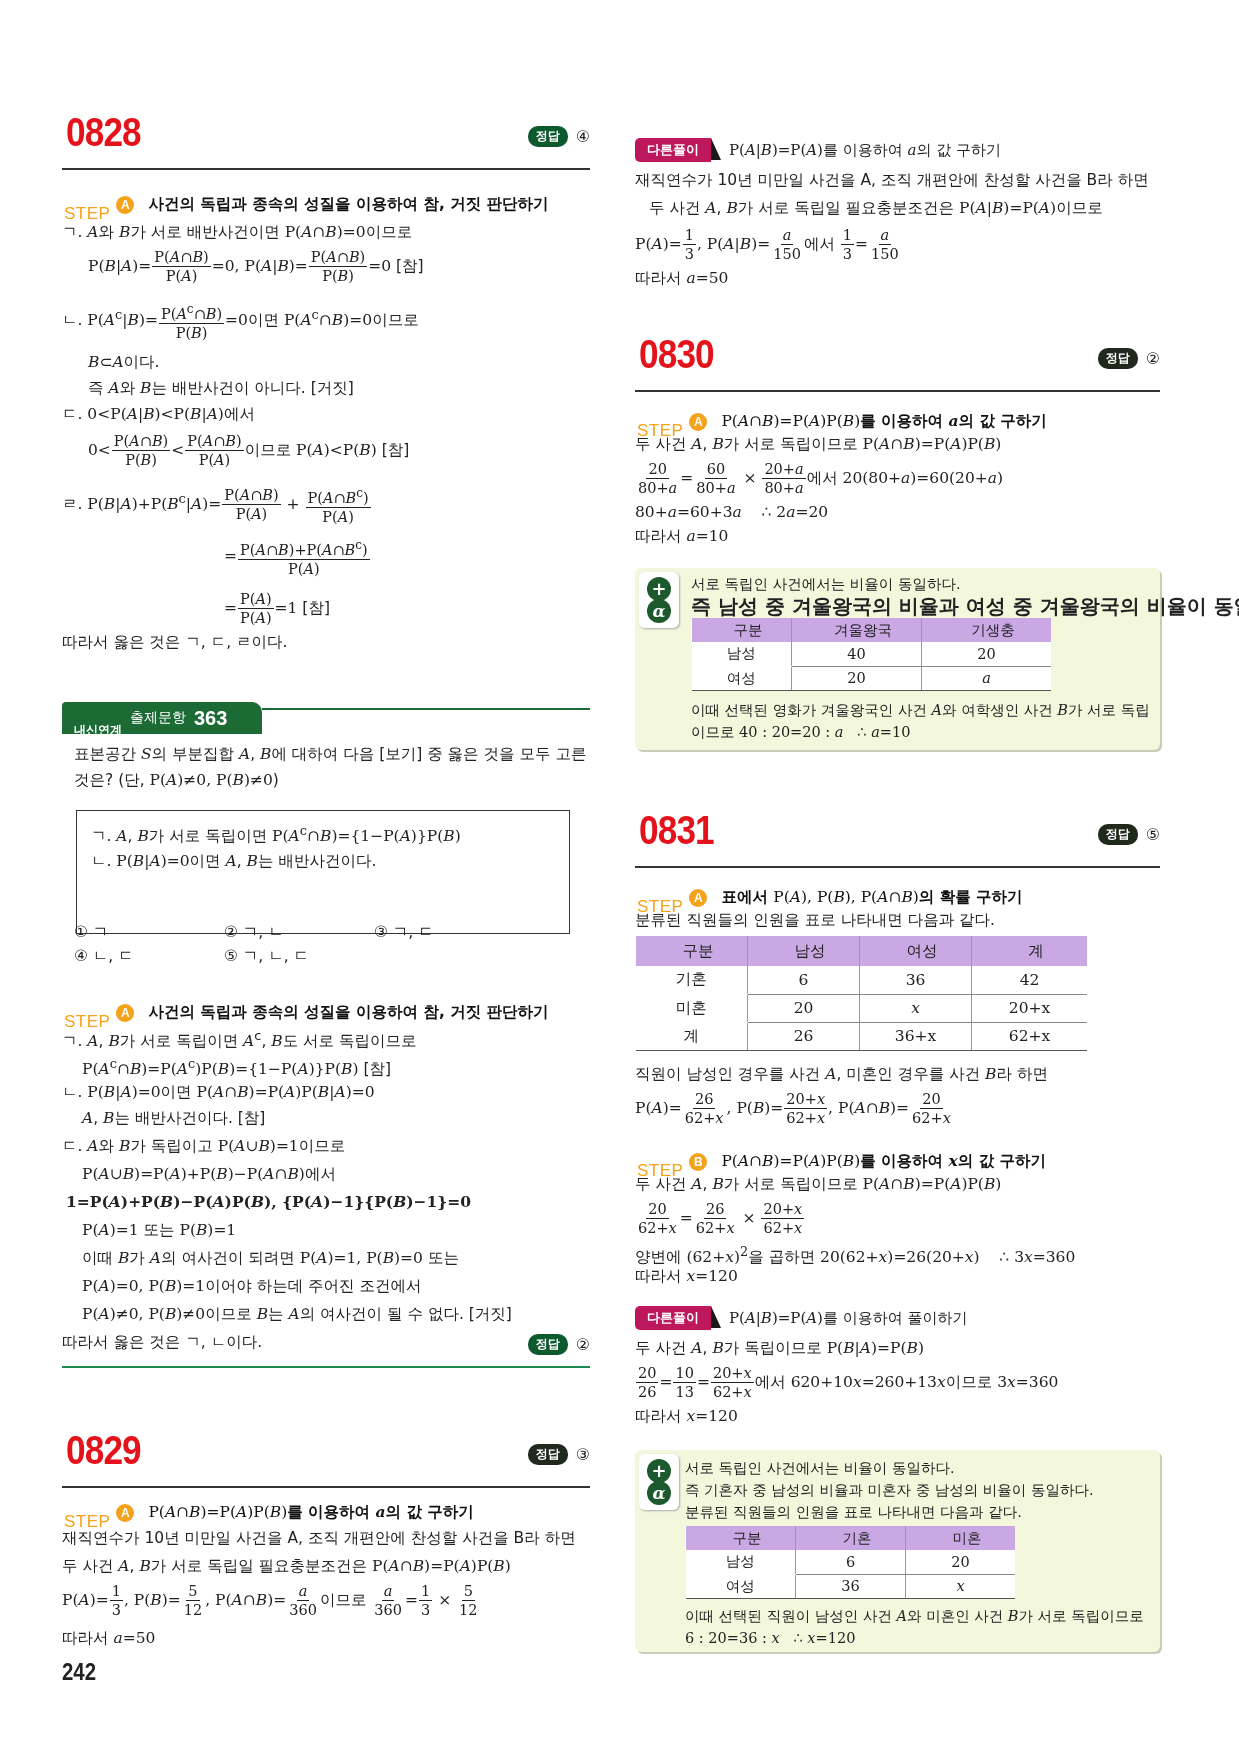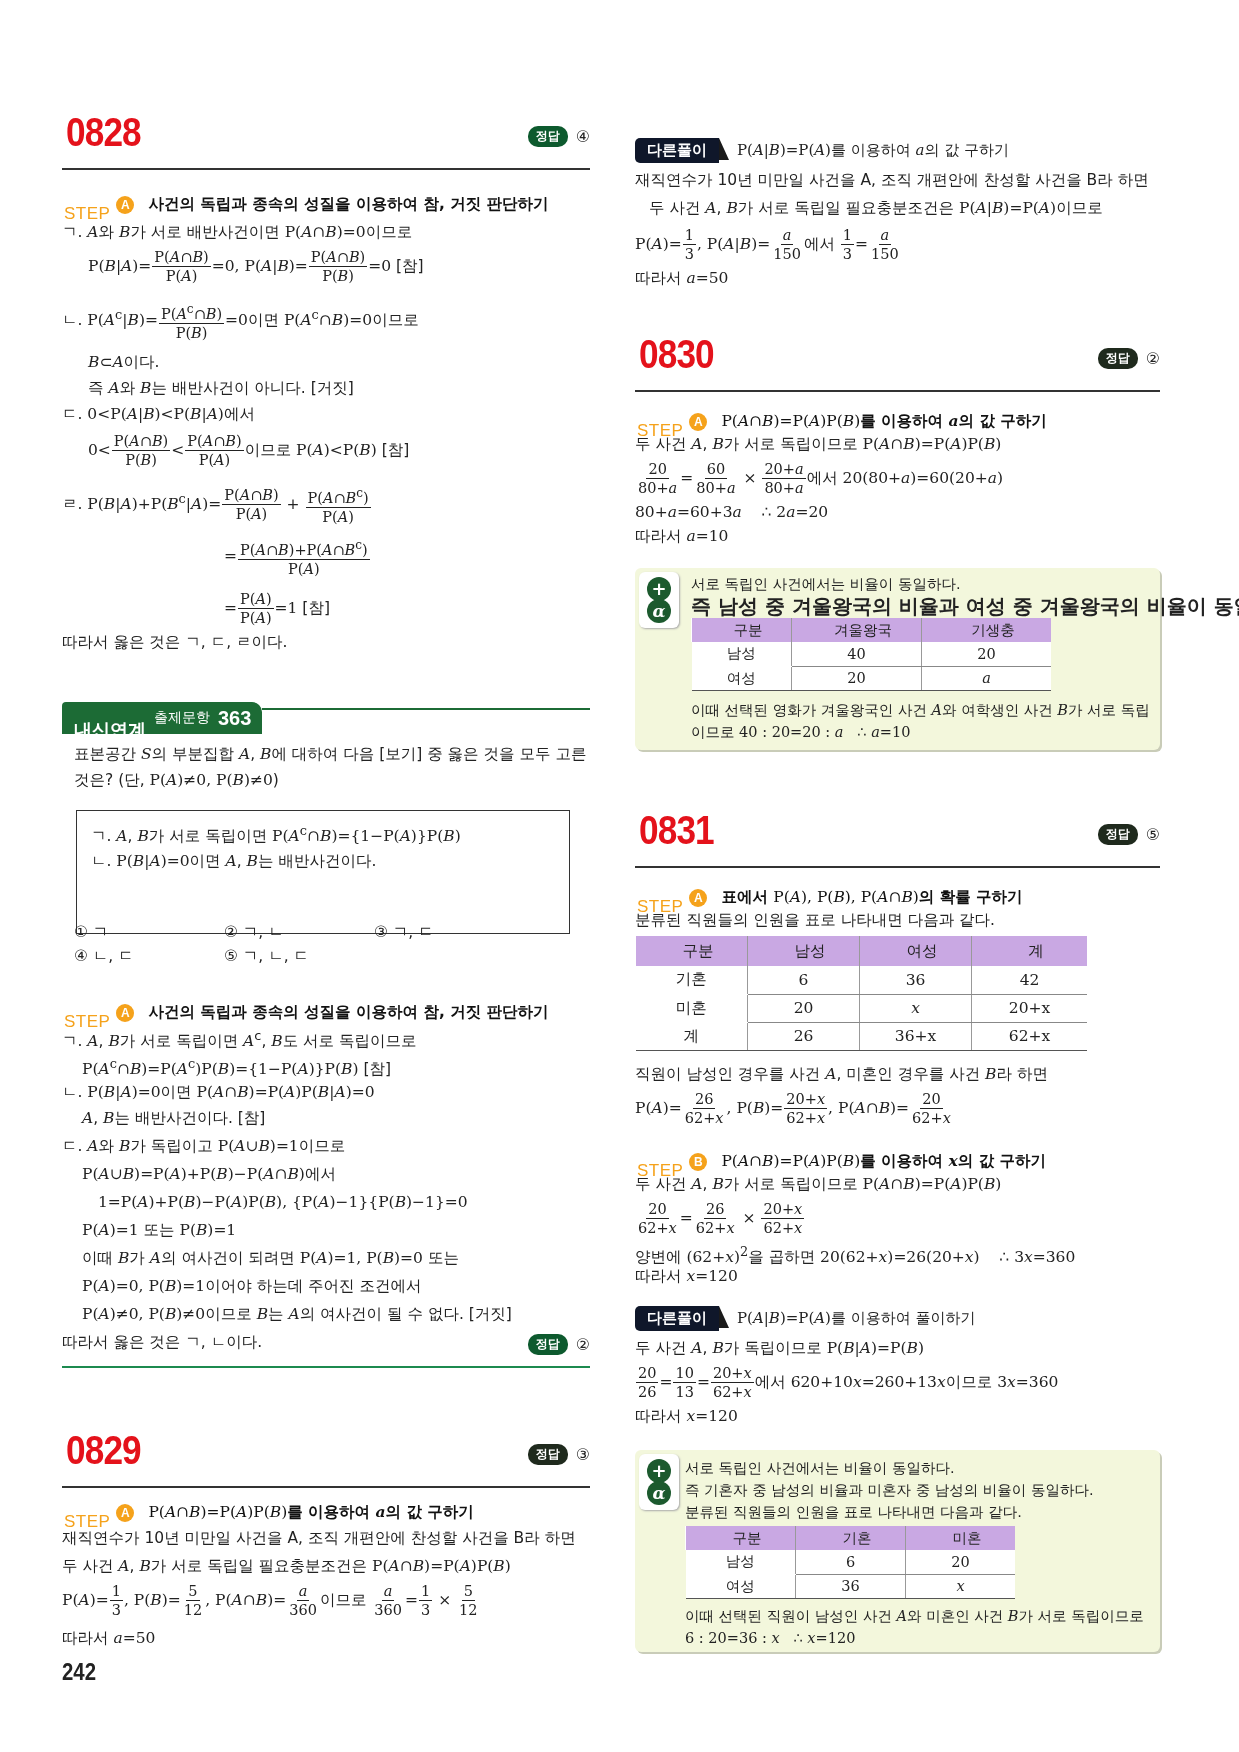--- a/index.html
+++ b/index.html
@@ -23,32 +23,32 @@
 
   .line { position: absolute; white-space: nowrap; font-size: 15.5px; line-height: 20px; }
   .m { font-family: "DejaVu Serif", "Liberation Serif", serif; }
   .i { font-style: italic; font-family: "DejaVu Serif", serif; }
   .frac { display: inline-flex; flex-direction: column; align-items: center; vertical-align: middle; font-family: "DejaVu Serif", serif; font-size: 14.5px; line-height: 18px; margin: 0 1px; }
   .frac .num { border-bottom: 1px solid #222; padding: 0 2px; }
   .frac .den { padding: 0 2px; }
 
   .section-bar { position: absolute; left: 0; top: 702px; width: 528px; height: 32px; }
   .section-tab { position: absolute; left: 0; top: 0; height: 32px; width: 200px; background: #1c6b35; border-radius: 4px 10px 0 0; color: #fff; display: flex; align-items: center; padding-left: 12px; gap: 8px; }
-  .section-tab .lbl { font-size: 18px; font-weight: bold; margin-top: 24px; }
+  .section-tab .lbl { font-size: 12px; font-weight: bold; margin-top: 24px; }
   .section-tab .sub { font-size: 14px; }
   .section-tab .num { font-size: 20px; font-weight: bold; font-family: "Liberation Sans", sans-serif; }
   .section-line { position: absolute; left: 200px; top: 6px; right: 0; border-top: 2px solid #1c6b35; }
 
   .bogi { position: absolute; left: 14px; top: 810px; width: 494px; height: 124px; border: 1.5px solid #333; }
   .choices { position: absolute; left: 12px; top: 922px; width: 500px; font-size: 15.5px; }
   .choice { position: absolute; white-space: nowrap; }
 
   .green-rule { position: absolute; left: 0; width: 528px; border-top: 2px solid #1c8a4f; }
 
-  .alt-tab { display: inline-flex; align-items: center; background: #0f172a; color: #fff; font-size: 15px; font-weight: bold; padding: 3px 12px; border-radius: 5px 0 0 5px; position: relative; }
+  .alt-tab { display: inline-flex; align-items: center; background: #be185d; color: #fff; font-size: 13px; font-weight: bold; padding: 3px 12px; border-radius: 5px 0 0 5px; position: relative; }
   .alt-tab::after { content: ""; position: absolute; right: -10px; top: 0; border-left: 10px solid #1a1a1a; border-top: 22px solid transparent; }
   .alt-head { position: absolute; left: 0; display: flex; align-items: center; gap: 18px; white-space: nowrap; font-size: 15px; }
 
   .tip-box { position: absolute; left: 0; width: 525px; background: #f3f7dc; border-radius: 6px; box-shadow: 2px 2px 0 #c9ccb8; }
   .tip-icon { position: absolute; left: 4px; top: 4px; width: 40px; height: 56px; background: #fff; border-radius: 6px; box-shadow: 1px 1px 2px #aaa; display: flex; flex-direction: column; align-items: center; justify-content: center; }
   .tip-icon .c { width: 24px; height: 24px; border-radius: 50%; background: #1c5a2e; color: #fff; font-weight: bold; display: flex; align-items: center; justify-content: center; font-size: 18px; line-height: 1; }
   .tip-icon .c.a { font-family: "DejaVu Serif", serif; font-style: italic; font-size: 17px; margin-top: -2px; }
 
   table.t { border-collapse: collapse; position: absolute; font-size: 14.5px; text-align: center; }
   table.t th { background: #c9a8e3; font-weight: normal; height: 24px; border-left: 1px solid #fff; padding-left: 13px; }
@@ -151,21 +151,21 @@
     <span class="step-label">STEP</span>
       <span class="step-circle">A</span>
     <span class="step-title">사건의 독립과 종속의 성질을 이용하여 참, 거짓 판단하기</span>
   </div>
   <div class="line" style="top:1026px; left:0;">ㄱ. <span class="i">A</span>, <span class="i">B</span>가 서로 독립이면 <span class="i">A</span><sup>c</sup>, <span class="i">B</span>도 서로 독립이므로</div>
   <div class="line" style="top:1054px; left:20px;"><span class="m">P(<span class="i">A</span><sup>c</sup>∩<span class="i">B</span>)=P(<span class="i">A</span><sup>c</sup>)P(<span class="i">B</span>)={1−P(<span class="i">A</span>)}P(<span class="i">B</span>)</span> [참]</div>
   <div class="line" style="top:1082px; left:0;">ㄴ. <span class="m">P(<span class="i">B</span>|<span class="i">A</span>)=0</span>이면 <span class="m">P(<span class="i">A</span>∩<span class="i">B</span>)=P(<span class="i">A</span>)P(<span class="i">B</span>|<span class="i">A</span>)=0</span></div>
   <div class="line" style="top:1108px; left:20px;"><span class="i">A</span>, <span class="i">B</span>는 배반사건이다. [참]</div>
   <div class="line" style="top:1136px; left:0;">ㄷ. <span class="i">A</span>와 <span class="i">B</span>가 독립이고 <span class="m">P(<span class="i">A</span>∪<span class="i">B</span>)=1</span>이므로</div>
   <div class="line" style="top:1164px; left:20px;"><span class="m">P(<span class="i">A</span>∪<span class="i">B</span>)=P(<span class="i">A</span>)+P(<span class="i">B</span>)−P(<span class="i">A</span>∩<span class="i">B</span>)</span>에서</div>
-  <div class="line" style="top:1192px; left:36px;"><span class="m">1=P(<span class="i">A</span>)+P(<span class="i">B</span>)−P(<span class="i">A</span>)P(<span class="i">B</span>), {P(<span class="i">A</span>)−1}{P(<span class="i">B</span>)−1}=0</span></div>
+  <div class="line" style="top:1192px; left:4px;font-weight:bold;"><span class="m">1=P(<span class="i">A</span>)+P(<span class="i">B</span>)−P(<span class="i">A</span>)P(<span class="i">B</span>), {P(<span class="i">A</span>)−1}{P(<span class="i">B</span>)−1}=0</span></div>
   <div class="line" style="top:1220px; left:20px;"><span class="m">P(<span class="i">A</span>)=1</span> 또는 <span class="m">P(<span class="i">B</span>)=1</span></div>
   <div class="line" style="top:1248px; left:20px;">이때 <span class="i">B</span>가 <span class="i">A</span>의 여사건이 되려면 <span class="m">P(<span class="i">A</span>)=1, P(<span class="i">B</span>)=0</span> 또는</div>
   <div class="line" style="top:1276px; left:20px;"><span class="m">P(<span class="i">A</span>)=0, P(<span class="i">B</span>)=1</span>이어야 하는데 주어진 조건에서</div>
   <div class="line" style="top:1304px; left:20px;"><span class="m">P(<span class="i">A</span>)≠0, P(<span class="i">B</span>)≠0</span>이므로 <span class="i">B</span>는 <span class="i">A</span>의 여사건이 될 수 없다. [거짓]</div>
   <div class="line" style="top:1332px; left:0;">따라서 옳은 것은 ㄱ, ㄴ이다.</div>
   <div class="answer" style="top:1334px;">
     <span class="ans-badge green">정답</span>
     <span class="ans-val">②</span>
   </div>
   <div class="green-rule" style="top:1366px;"></div>

